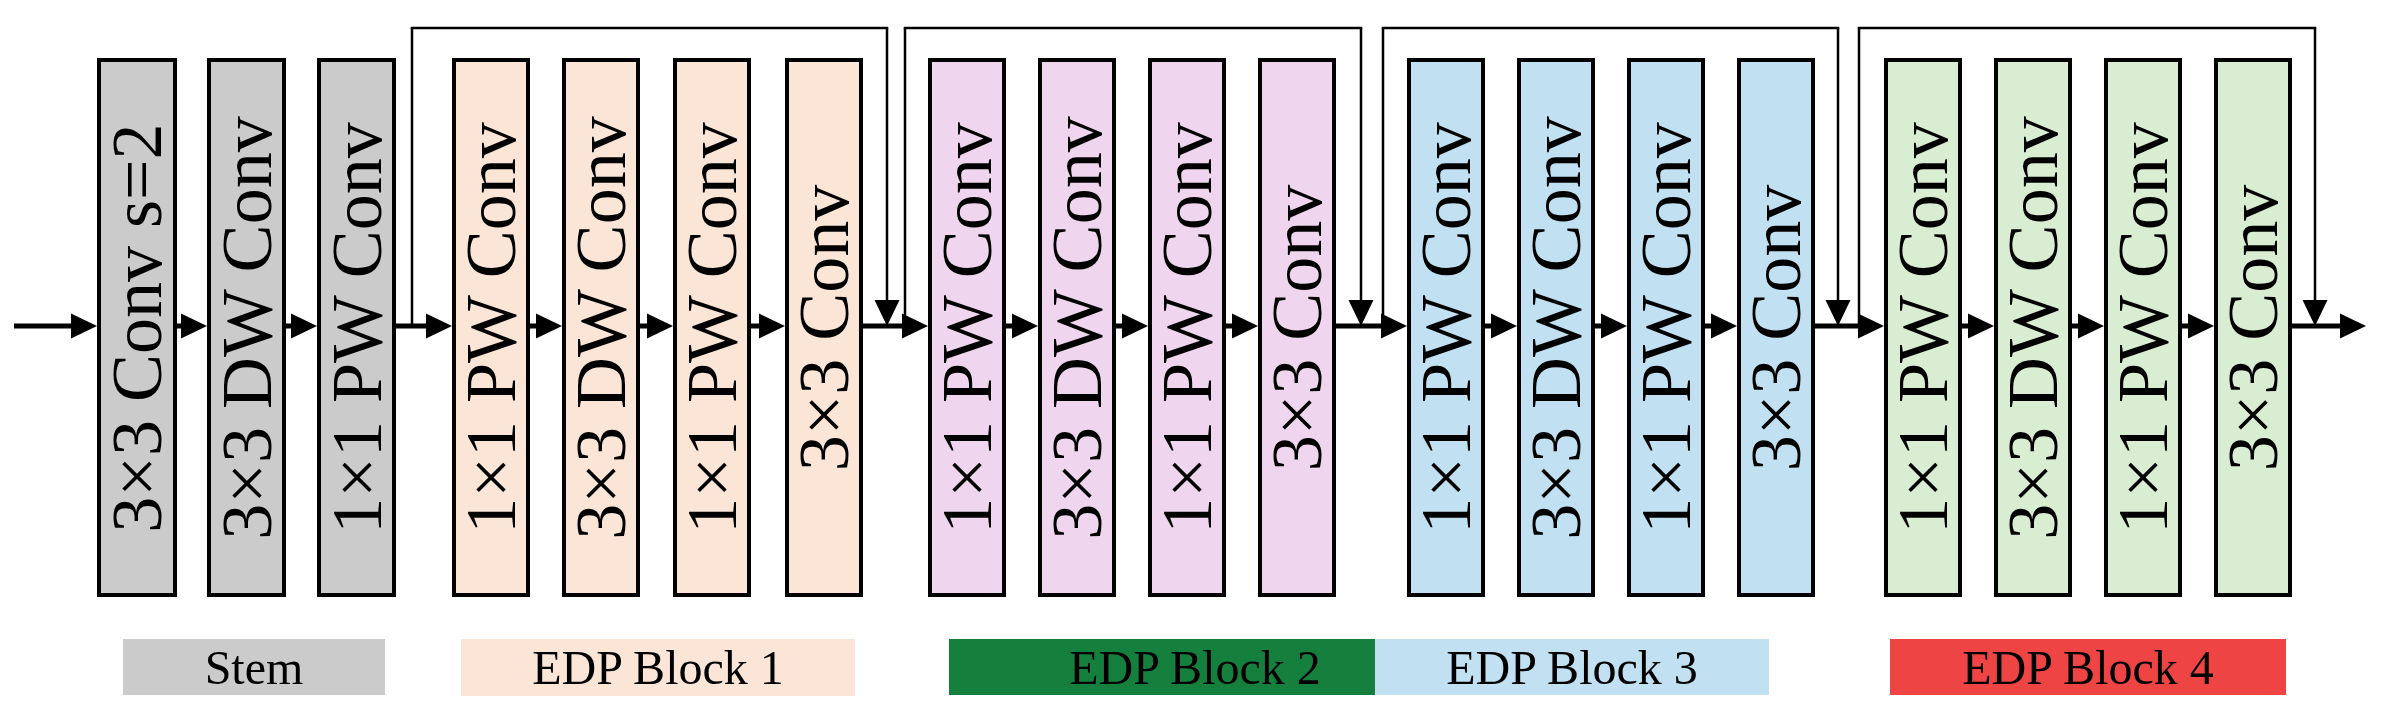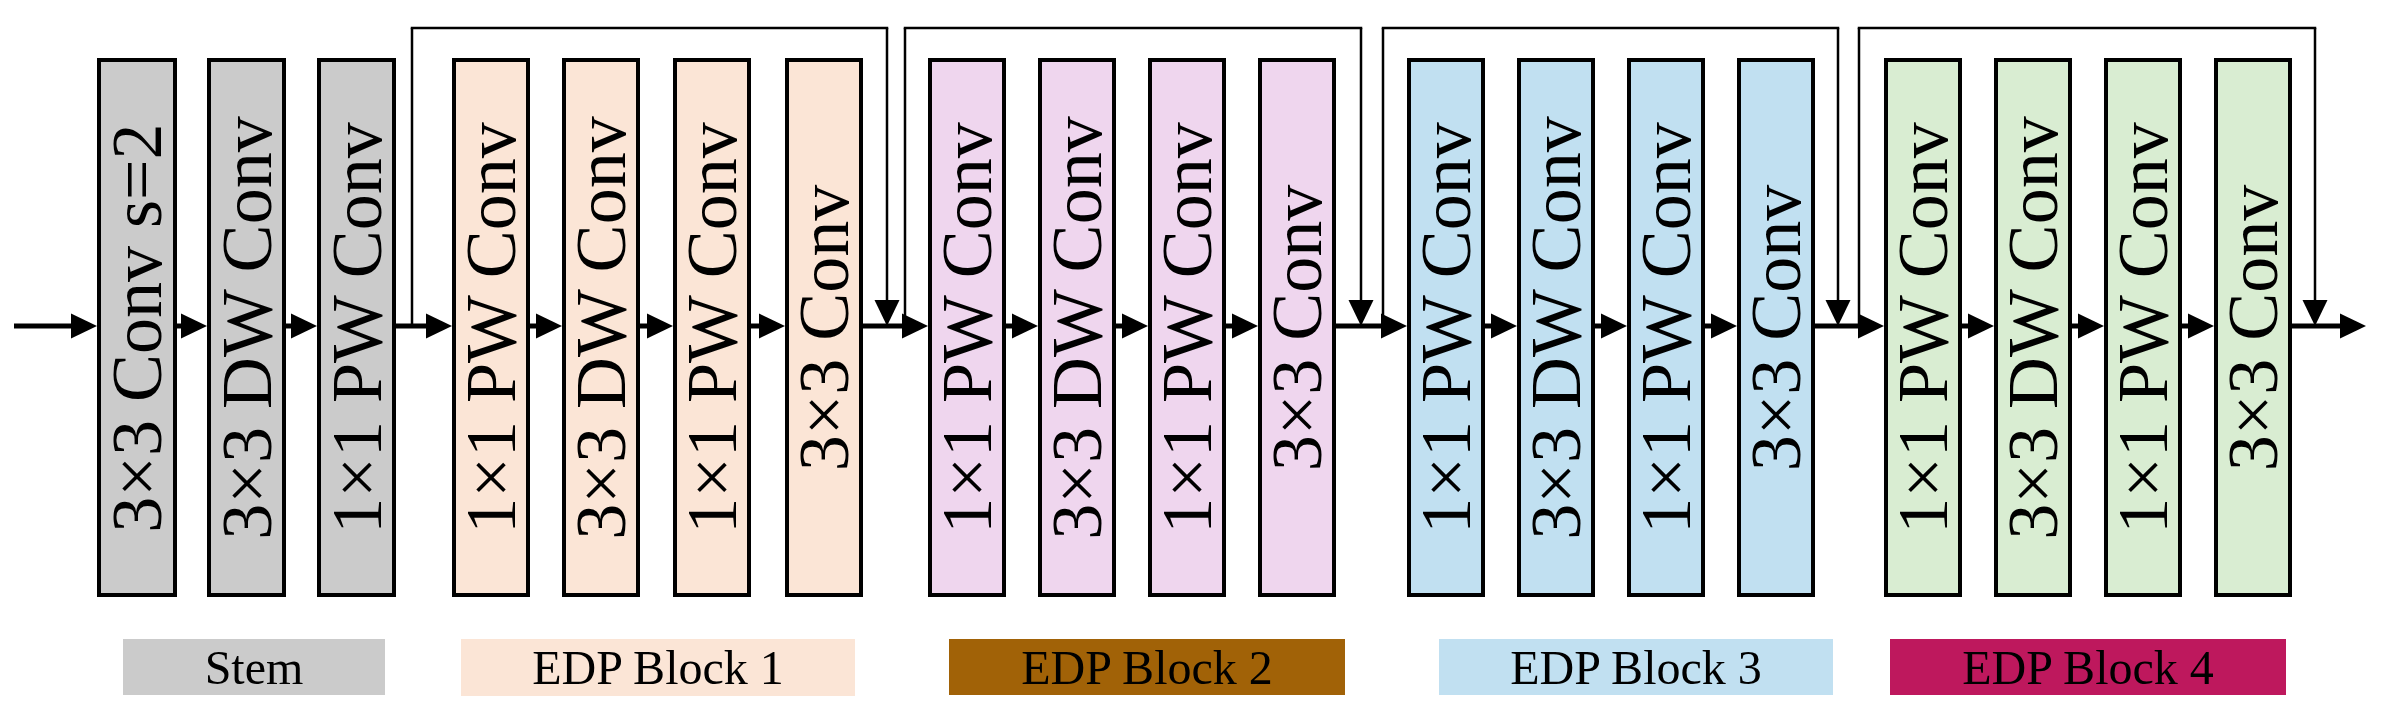--- a/index.html
+++ b/index.html
@@ -125,40 +125,40 @@
     </div>
     <div class="conv-rect" style="left: 1038px; top: 58px; width: 78px; height: 539px; background: rgb(239, 214, 238);">
       <span class="conv-text">3×3 DW Conv</span>
     </div>
     <div class="conv-rect" style="left: 1148px; top: 58px; width: 78px; height: 539px; background: rgb(239, 214, 238);">
       <span class="conv-text">1×1 PW Conv</span>
     </div>
     <div class="conv-rect" style="left: 1258px; top: 58px; width: 78px; height: 539px; background: rgb(239, 214, 238);">
       <span class="conv-text">3×3 Conv</span>
     </div>
-    <div class="block-label" style="left: 949px; top: 639px; width: 396px; height: 56px; background: #a16207;">EDP Block 2</div>
+    <div class="block-label" style="left: 949px; top: 639px; width: 396px; height: 56px; background: #15803d; padding-left: 48px;">EDP Block 2</div>
     <div class="conv-rect" style="left: 1407px; top: 58px; width: 78px; height: 539px; background: rgb(193, 224, 241);">
       <span class="conv-text">1×1 PW Conv</span>
     </div>
     <div class="conv-rect" style="left: 1517px; top: 58px; width: 78px; height: 539px; background: rgb(193, 224, 241);">
       <span class="conv-text">3×3 DW Conv</span>
     </div>
     <div class="conv-rect" style="left: 1627px; top: 58px; width: 78px; height: 539px; background: rgb(193, 224, 241);">
       <span class="conv-text">1×1 PW Conv</span>
     </div>
     <div class="conv-rect" style="left: 1737px; top: 58px; width: 78px; height: 539px; background: rgb(193, 224, 241);">
       <span class="conv-text">3×3 Conv</span>
     </div>
-    <div class="block-label" style="left: 1439px; top: 639px; width: 394px; height: 56px; background: rgb(193, 224, 241);">EDP Block 3</div>
+    <div class="block-label" style="left: 1375px; top: 639px; width: 394px; height: 56px; background: rgb(193, 224, 241);">EDP Block 3</div>
     <div class="conv-rect" style="left: 1884px; top: 58px; width: 78px; height: 539px; background: rgb(217, 237, 210);">
       <span class="conv-text">1×1 PW Conv</span>
     </div>
     <div class="conv-rect" style="left: 1994px; top: 58px; width: 78px; height: 539px; background: rgb(217, 237, 210);">
       <span class="conv-text">3×3 DW Conv</span>
     </div>
     <div class="conv-rect" style="left: 2104px; top: 58px; width: 78px; height: 539px; background: rgb(217, 237, 210);">
       <span class="conv-text">1×1 PW Conv</span>
     </div>
     <div class="conv-rect" style="left: 2214px; top: 58px; width: 78px; height: 539px; background: rgb(217, 237, 210);">
       <span class="conv-text">3×3 Conv</span>
     </div>
-    <div class="block-label" style="left: 1890px; top: 639px; width: 396px; height: 56px; background: #be185d;">EDP Block 4</div>
+    <div class="block-label" style="left: 1890px; top: 639px; width: 396px; height: 56px; background: #ef4444;">EDP Block 4</div>
   </div>
 
 </body></html>

